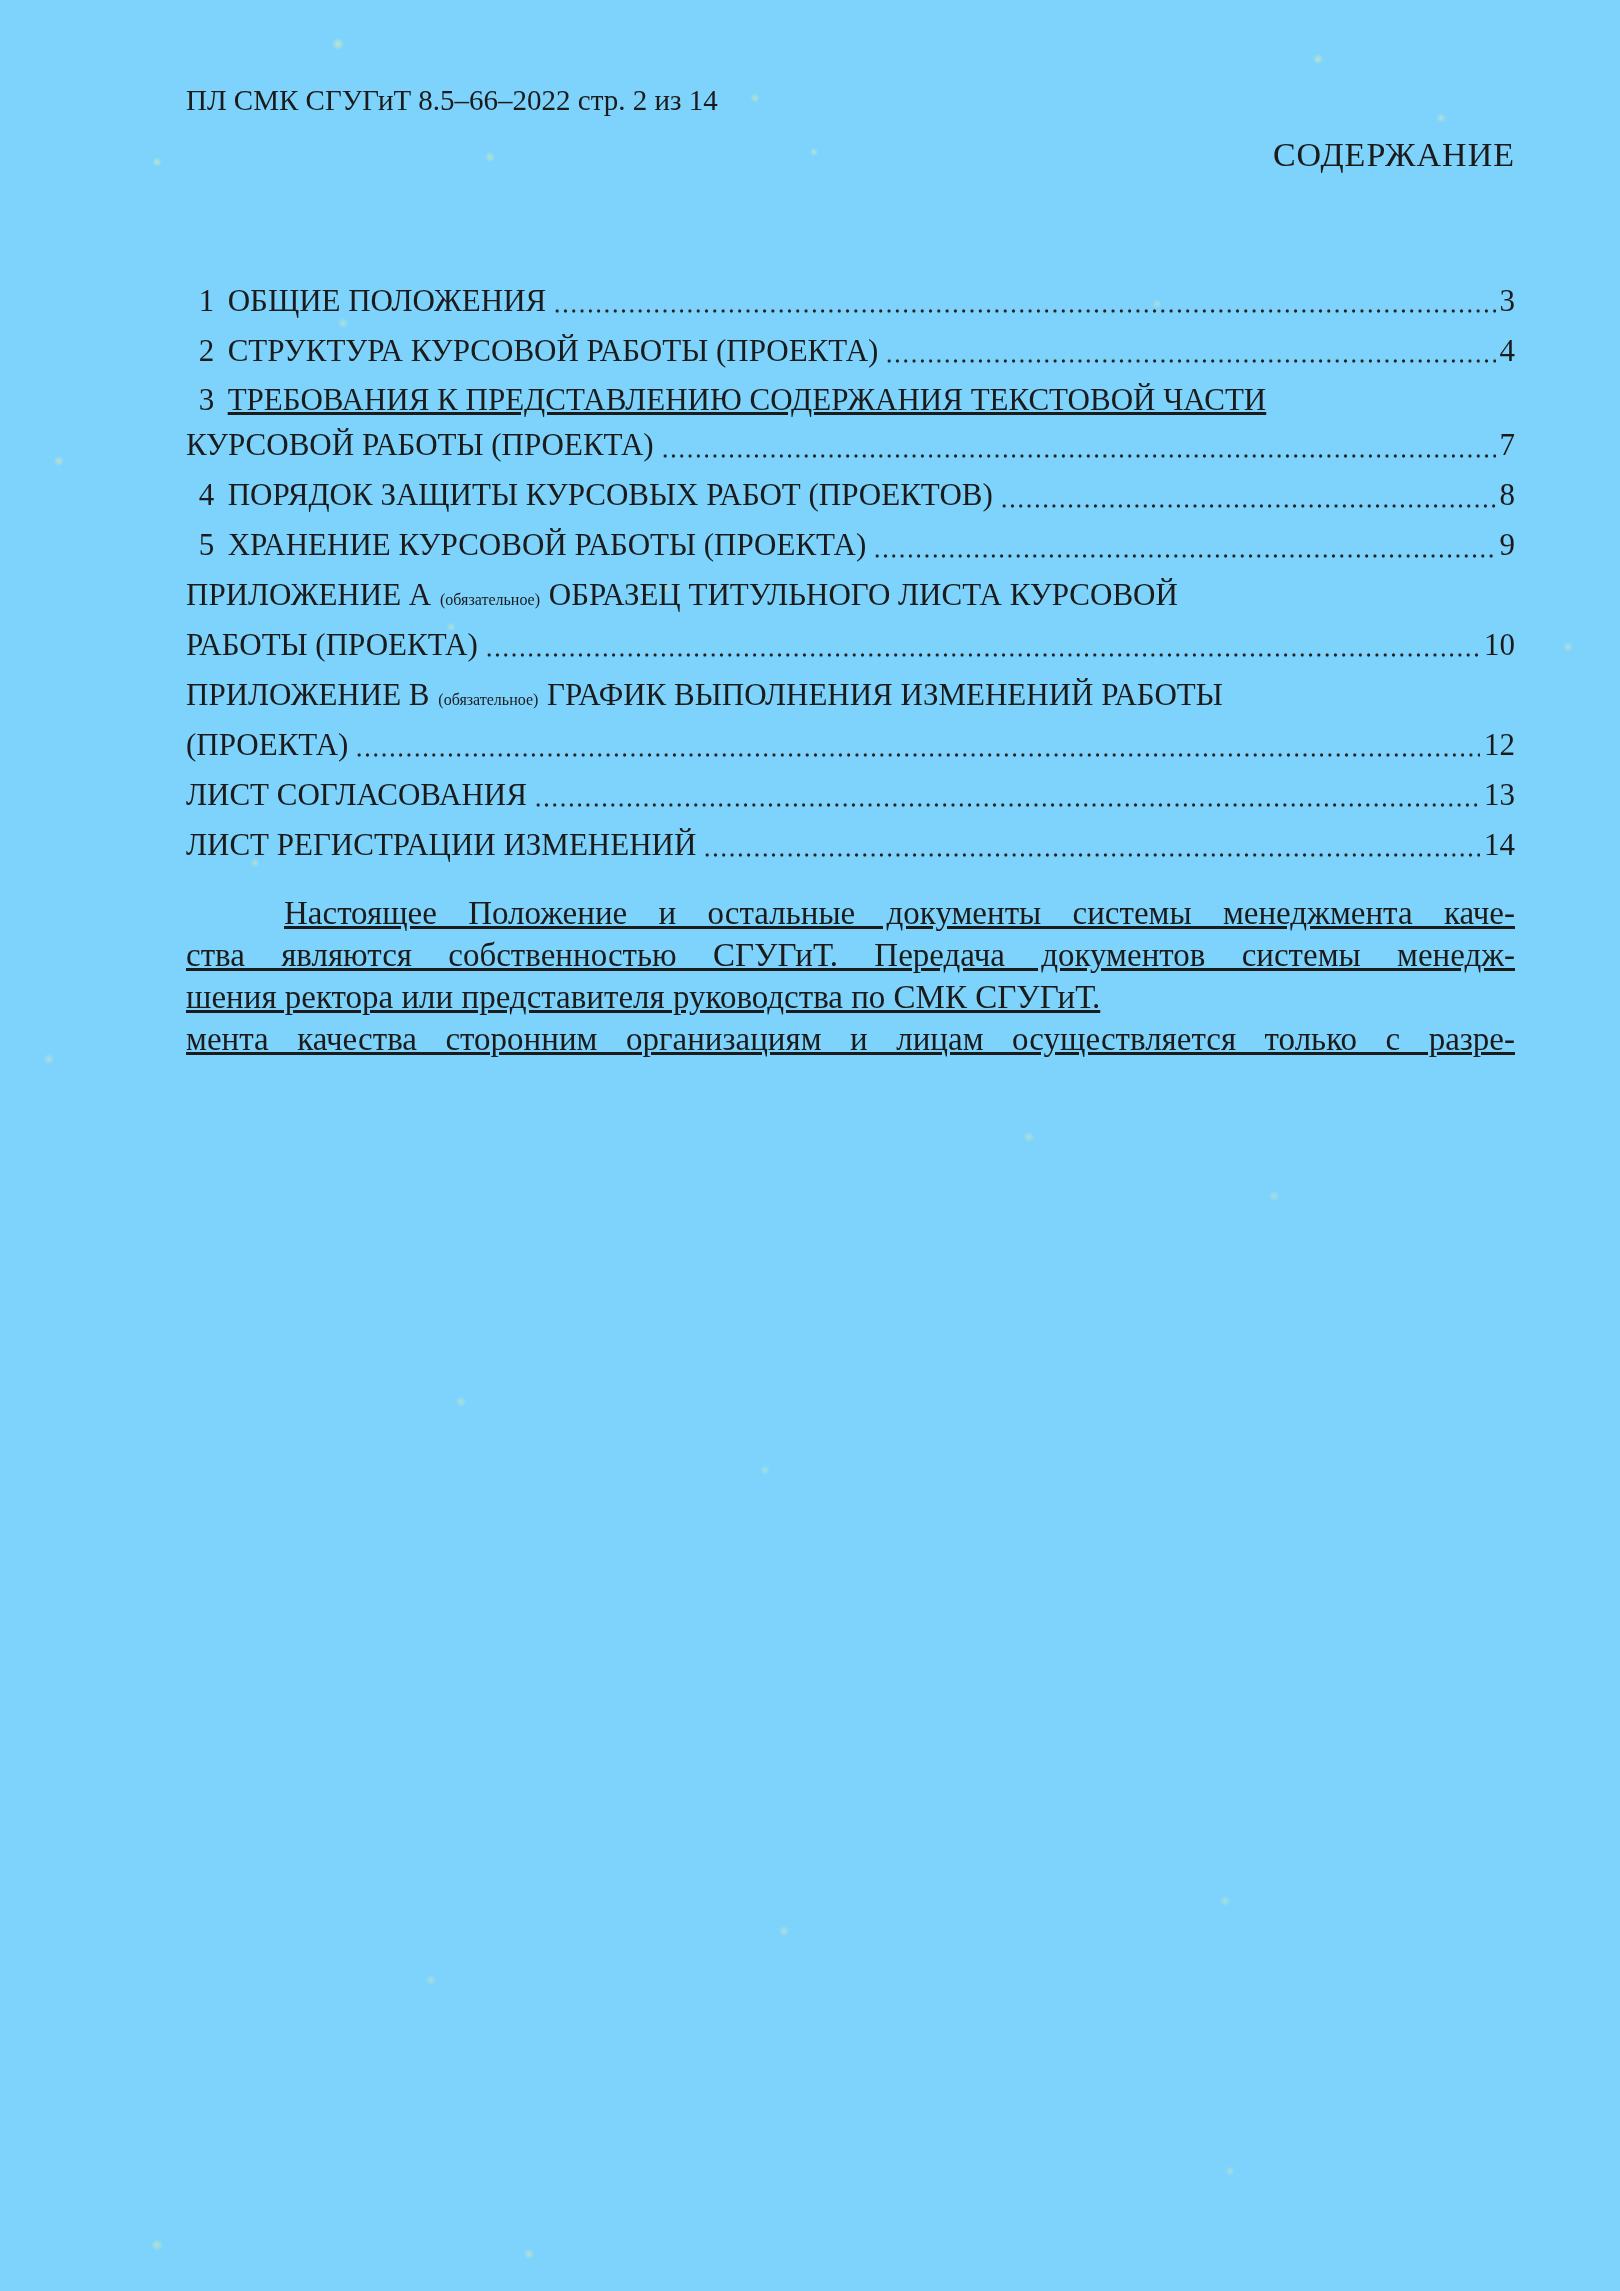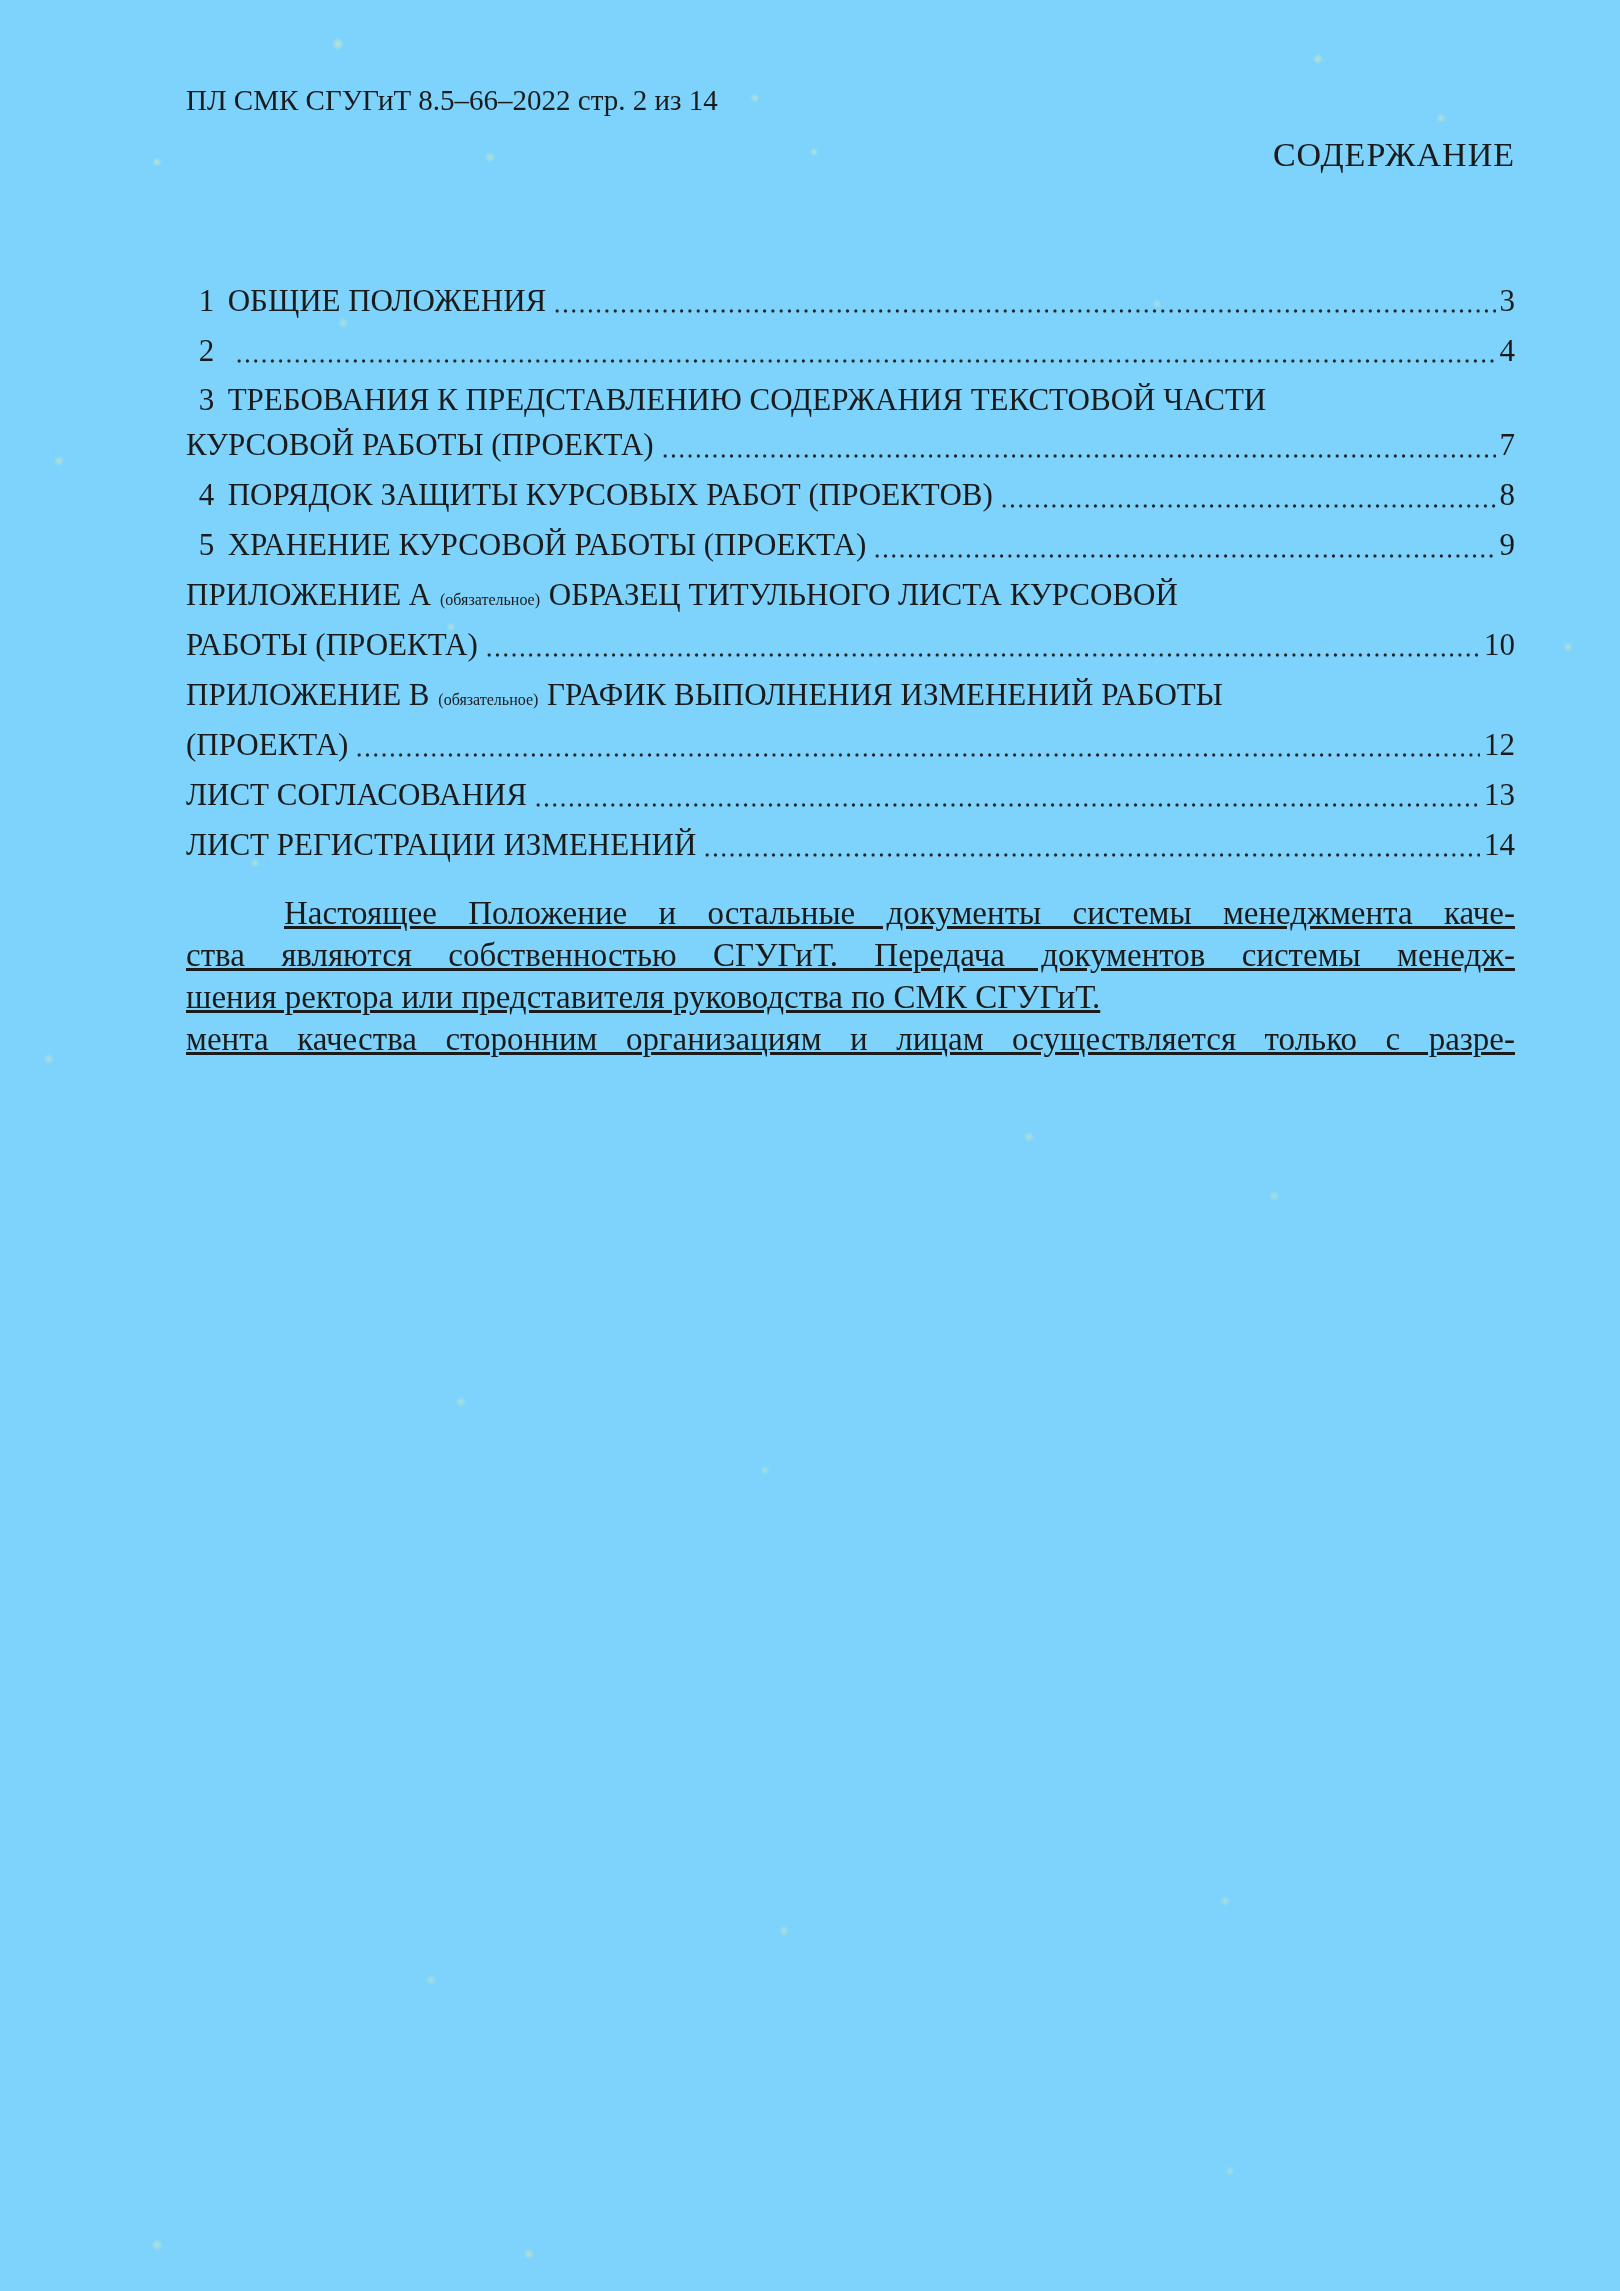--- a/index.html
+++ b/index.html
@@ -41,21 +41,21 @@
       radial-gradient(circle 7.8px at 529px 2254px,rgba(248,243,160,.45), transparent 70%),
       radial-gradient(circle 6.9px at 1230px 2171px,rgba(248,243,160,.35),transparent 70%),
       radial-gradient(circle 7.8px at 431px 1980px,rgba(248,243,160,.35), transparent 70%);
   }
   .content{position:absolute;left:186px;top:82px;width:1329px;}
   .doc-header{font-size:29px;line-height:37px;}
   .doc-title{margin-top:13.7px;font-size:34px;line-height:43px;text-align:right;letter-spacing:1px;}
   .toc{margin-top:102px;}
   .toc-entry{margin-bottom:4.9px;}
   .toc-line1{font-size:31px;line-height:45px;}
-  .toc-line1.num-indent{padding-left:12.7px;}
+  .toc-line1.num-indent{padding-left:12.7px;text-decoration:underline;}
   .toc-lastline{display:flex;align-items:flex-end;font-size:31px;line-height:45px;}
   .toc-lastline.num-indent{padding-left:12.7px;}
   .toc-num{display:inline-block;width:29px;flex:0 0 auto;}
   .toc-text{flex:0 0 auto;white-space:nowrap;}
   .toc-note{font-size:16px;margin:0 8.8px;}
   .toc-rest{margin-left:0px;}
   .leader{
     flex:1 1 auto;height:45px;margin:0 3.9px 0 6.9px;
     background-image:radial-gradient(circle, #202020 1.5px, rgba(0,0,0,0) 1.9px);
     background-size:8.3px 5.9px;
@@ -86,20 +86,21 @@
           <span class="toc-num">1</span>
             <span class="toc-text">ОБЩИЕ ПОЛОЖЕНИЯ</span>
           <span class="leader"></span>
           <span class="toc-page">3</span>
         </div>
       </div>
 
       <div class="toc-entry">
         <div class="toc-lastline num-indent">
           <span class="toc-num">2</span>
+            <span class="toc-text">СТРУКТУРА КУРСОВОЙ РАБОТЫ (ПРОЕКТА)</span>
           <span class="leader"></span>
           <span class="toc-page">4</span>
         </div>
       </div>
 
       <div class="toc-entry">
         <div class="toc-line1 num-indent">
           <span class="toc-num">3</span><span>ТРЕБОВАНИЯ К ПРЕДСТАВЛЕНИЮ СОДЕРЖАНИЯ ТЕКСТОВОЙ ЧАСТИ</span>
         </div>
         <div class="toc-lastline">

